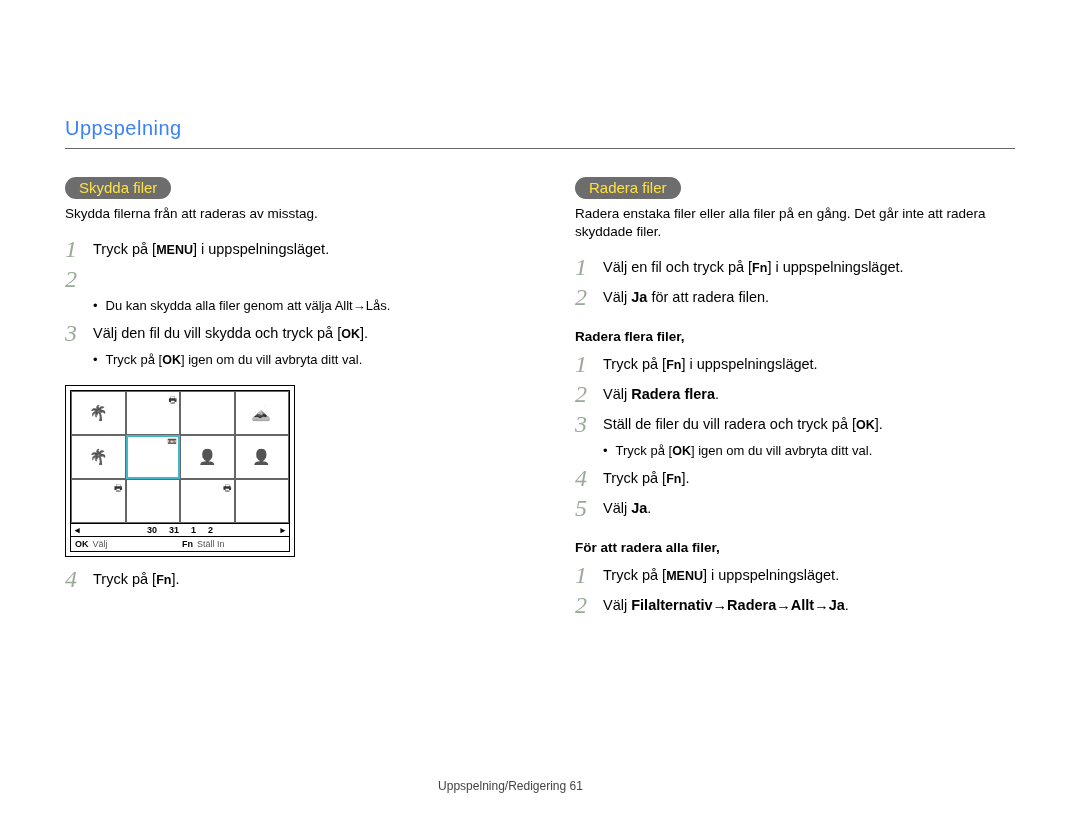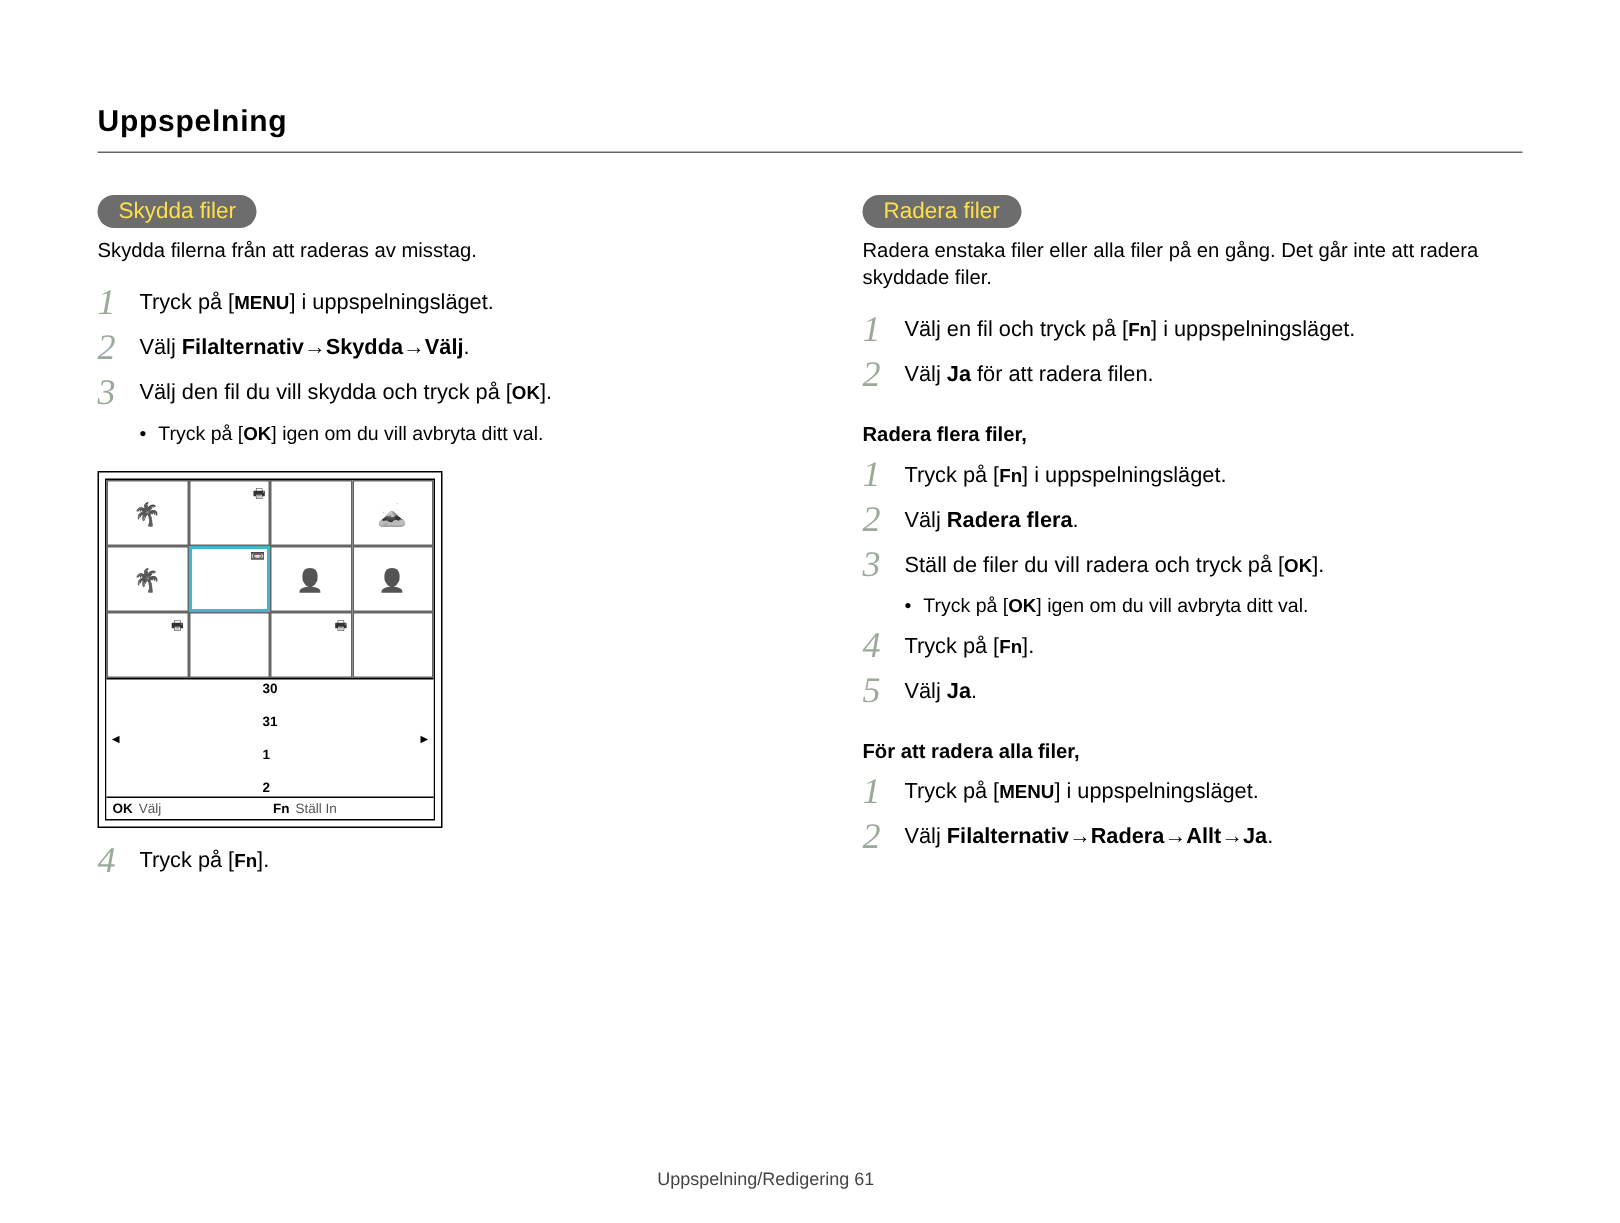--- a/index.html
+++ b/index.html
@@ -9,24 +9,25 @@
     color: #000;
     width: 1080px;
     height: 815px;
     position: relative;
   }
   .page {
     padding: 70px 65px 30px 65px;
   }
   .section-title {
     font-size: 20px;
-    font-weight: 700;
-    color: #000000;
+    font-weight: 400;
+    color: #3b82f6;
     letter-spacing: 0.5px;
     margin-bottom: 8px;
+    margin-top: 47px;
   }
   .rule {
     border: none;
     border-top: 1px solid #666;
     margin-bottom: 28px;
   }
   .columns {
     display: flex;
     gap: 70px;
   }
@@ -143,21 +144,21 @@
     display: flex;
     align-items: center;
     justify-content: space-between;
     border-top: 1px solid #000;
     border-bottom: 1px solid #000;
     font-size: 9px;
     font-weight: 700;
     padding: 1px 4px;
     background: #fff;
   }
-  .film-bar .nums { display:flex; gap:12px;flex-direction:column; }
+  .film-bar .nums { display:flex; gap:12px; }
   .film-bar .tri { font-size:9px; }
   .bottom-bar {
     display: flex;
     font-size: 9px;
     font-weight: 700;
     padding: 2px 4px;
     gap: 4px;
     background: #fff;
   }
   .bottom-bar .half { display:flex; gap:4px; align-items:center; flex:1; }
@@ -189,22 +190,24 @@
 
       <div class="step">
         <div class="step-num">1</div>
         <div class="step-text">
           <span>Tryck på [</span><span class="keycap">MENU</span><span>] i uppspelningsläget.</span>
         </div>
       </div>
 
       <div class="step">
         <div class="step-num">2</div>
-        <div class="step-text">
-          <span>Välj </span><span class="b">Filalternativ</span><span class="arrow"> → </span><span class="b">Skydda</span><span class="arrow"> → </span><span class="b">Välj</span><span>.</span>
+      </div>
+      <div class="bullet">
+        <div>
+          <span>Du kan skydda alla filer genom att välja </span><span class="b">Allt</span><span class="arrow"> → </span><span class="b">Lås</span><span>.</span>
         </div>
       </div>
 
       <div class="step">
         <div class="step-num">3</div>
         <div class="step-text">
           <span>Välj den fil du vill skydda och tryck på [</span><span class="keycap-ok">OK</span><span>].</span>
         </div>
       </div>
       <div class="bullet">

